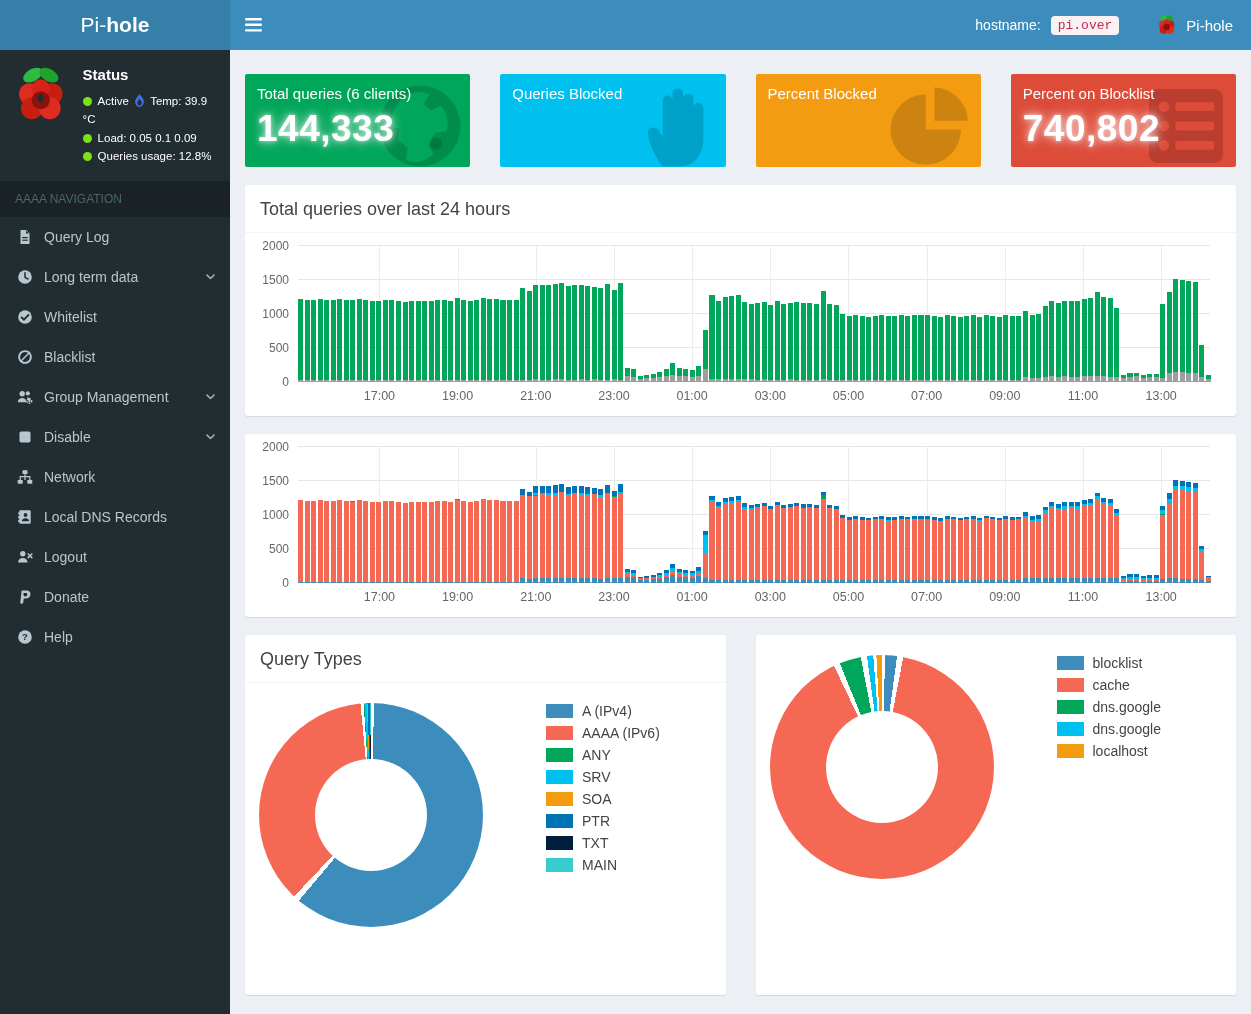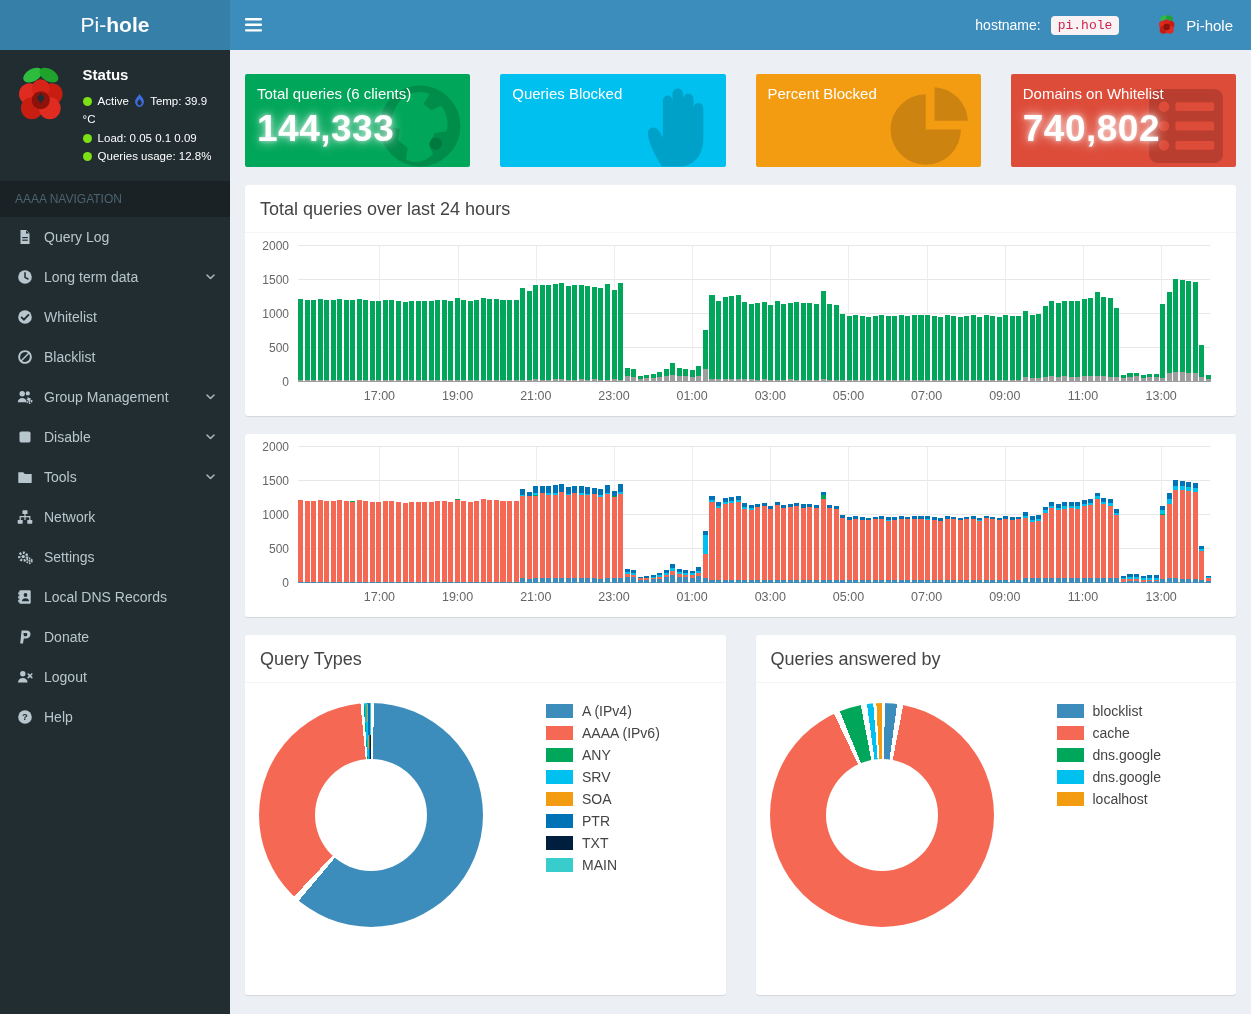--- a/index.html
+++ b/index.html
@@ -94,21 +94,21 @@
       <svg width="17" height="14" viewBox="0 0 17 14">
           <g fill="#fff">
             <rect width="17" height="2.4" rx="1"></rect>
             <rect y="5.6" width="17" height="2.4" rx="1"></rect>
             <rect y="11.2" width="17" height="2.4" rx="1"></rect>
           </g>
         </svg>
     </div>
     <div class="nav-right">
       <span>hostname:</span>
-      <span class="code-badge">pi.hole</span>
+      <span class="code-badge">pi.over</span>
       <span class="nav-app">
         <svg width="23" height="23" viewBox="0 0 64 64">
           <ellipse cx="24" cy="11" rx="10" ry="6" fill="#2ebc3e" transform="rotate(-30 24 11)"></ellipse>
           <ellipse cx="41" cy="11" rx="10" ry="6" fill="#1fa32c" transform="rotate(30 41 11)"></ellipse>
           <circle cx="22" cy="30" r="11" fill="#e02b20"></circle>
             <circle cx="43" cy="30" r="11" fill="#c81e12"></circle>
           <circle cx="32" cy="24" r="9" fill="#d62418"></circle>
             <circle cx="24" cy="44" r="11" fill="#c81e12"></circle>
           <circle cx="41" cy="44" r="11" fill="#e02b20"></circle>
             <circle cx="32.5" cy="36" r="9" fill="#8c120b"></circle>
@@ -218,81 +218,59 @@
             </svg>
           </span>
           <span>Disable</span>
           <span class="chev"><svg width="11" height="11" viewBox="0 0 16 16" fill="none">
               <path d="M3 6l5 5 5-5" stroke="currentColor" stroke-width="2.2" stroke-linecap="round" stroke-linejoin="round"></path>
             </svg></span>
         </li>
         <li>
           <span class="ico">
             <svg width="16" height="16" viewBox="0 0 16 16" fill="currentColor">
-              <path d="M1.3 3.2h4.9l1.6 1.8h6.9v8.2a.9.9 0 0 1-.9.9H2.2a.9.9 0 0 1-.9-.9z"></path>
-            </svg>
-          </span>
-          <span>Tools</span>
-          <span class="chev"><svg width="11" height="11" viewBox="0 0 16 16" fill="none">
-              <path d="M3 6l5 5 5-5" stroke="currentColor" stroke-width="2.2" stroke-linecap="round" stroke-linejoin="round"></path>
-            </svg></span>
-        </li>
-        <li>
-          <span class="ico">
-            <svg width="16" height="16" viewBox="0 0 16 16" fill="currentColor">
               <rect x="5.5" y="1.3" width="5" height="3.8" rx=".6"></rect>
               <rect x=".7" y="10.9" width="5" height="3.8" rx=".6"></rect>
               <rect x="10.3" y="10.9" width="5" height="3.8" rx=".6"></rect>
               <path d="M8 5.1v2.5M3.2 10.9V7.6h9.6v3.3M8 7.6v3.3" stroke="currentColor" stroke-width="1.2" fill="none"></path>
             </svg>
           </span>
           <span>Network</span>
-        </li>
-        <li>
-          <span class="ico">
-            <svg width="16" height="16" viewBox="0 0 16 16" fill="currentColor">
-              <circle cx="6.2" cy="7.6" r="3.9" fill="none" stroke="currentColor" stroke-width="2.5" stroke-dasharray="2 1.5"></circle>
-              <circle cx="6.2" cy="7.6" r="1.7"></circle>
-              <circle cx="12.4" cy="11.8" r="2.4" fill="none" stroke="currentColor" stroke-width="1.9" stroke-dasharray="1.4 1"></circle>
-              <circle cx="12.4" cy="11.8" r="1"></circle>
-            </svg>
-          </span>
-          <span>Settings</span>
         </li>
         <li>
           <span class="ico">
             <svg width="16" height="16" viewBox="0 0 16 16" fill="currentColor">
               <rect x="2.3" y="1.2" width="11.4" height="13.6" rx="1.2"></rect>
               <rect x="1.2" y="3.2" width="1.6" height="2.4" rx=".5"></rect>
               <rect x="1.2" y="7" width="1.6" height="2.4" rx=".5"></rect>
               <rect x="1.2" y="10.8" width="1.6" height="2.4" rx=".5"></rect>
               <circle cx="8.5" cy="6" r="1.9" fill="#222d32"></circle>
               <path d="M4.9 12.3c0-1.9 1.6-3.1 3.6-3.1s3.6 1.2 3.6 3.1z" fill="#222d32"></path>
             </svg>
           </span>
           <span>Local DNS Records</span>
         </li>
         <li>
           <span class="ico">
             <svg width="16" height="16" viewBox="0 0 16 16" fill="currentColor">
-              <path d="M4.6 1.5h5c2.4 0 3.9 1.3 3.9 3.5 0 2.8-1.9 4.5-4.8 4.5H6.8l-.8 5H3.2z"></path>
-              <path d="M6.4 4h2.2c1 0 1.7.5 1.7 1.4 0 1.2-.8 1.9-2 1.9H6.9z" fill="#222d32"></path>
-            </svg>
-          </span>
-          <span>Donate</span>
-        </li>
-        <li>
-          <span class="ico">
-            <svg width="16" height="16" viewBox="0 0 16 16" fill="currentColor">
               <circle cx="5.8" cy="4.8" r="2.7"></circle>
               <path d="M1 13.4c0-2.7 2.1-4.5 4.8-4.5s4.8 1.8 4.8 4.5z"></path>
               <path d="M11.2 5l3.6 3.6M14.8 5l-3.6 3.6" stroke="currentColor" stroke-width="1.6" fill="none" stroke-linecap="round"></path>
             </svg>
           </span>
           <span>Logout</span>
+        </li>
+        <li>
+          <span class="ico">
+            <svg width="16" height="16" viewBox="0 0 16 16" fill="currentColor">
+              <path d="M4.6 1.5h5c2.4 0 3.9 1.3 3.9 3.5 0 2.8-1.9 4.5-4.8 4.5H6.8l-.8 5H3.2z"></path>
+              <path d="M6.4 4h2.2c1 0 1.7.5 1.7 1.4 0 1.2-.8 1.9-2 1.9H6.9z" fill="#222d32"></path>
+            </svg>
+          </span>
+          <span>Donate</span>
         </li>
         <li>
           <span class="ico">
             <svg width="16" height="16" viewBox="0 0 16 16" fill="currentColor">
               <circle cx="8" cy="8" r="6.8"></circle>
               <text x="8" y="11.3" text-anchor="middle" font-size="9.5" font-weight="bold" fill="#222d32">?</text>
             </svg>
           </span>
           <span>Help</span>
         </li>
@@ -318,21 +296,21 @@
         </svg>
       </div>
       <div class="card" style="--card: #f39c12;">
         <div class="ttl">Percent Blocked</div>
         <svg class="wicon" width="88" height="88" viewBox="0 0 100 100">
           <path fill="rgba(0,0,0,.16)" d="M44 14A40 40 0 1 0 84 54H44z"></path>
           <path fill="rgba(0,0,0,.16)" d="M54 6a40 40 0 0 1 38 38H54z"></path>
         </svg>
       </div>
       <div class="card" style="--card: #dd4b39;">
-        <div class="ttl">Domains on Whitelist</div>
+        <div class="ttl">Percent on Blocklist</div>
         <div class="num">740,802</div>
         <svg class="wicon" width="88" height="88" viewBox="0 0 100 100">
           <rect x="8" y="8" width="84" height="84" rx="10" fill="rgba(0,0,0,.16)"></rect>
           <circle cx="25" cy="28" r="6" fill="var(--card)"></circle>
             <rect x="38" y="23" width="44" height="10" rx="2" fill="var(--card)"></rect>
           <circle cx="25" cy="50" r="6" fill="var(--card)"></circle>
             <rect x="38" y="45" width="44" height="10" rx="2" fill="var(--card)"></rect>
           <circle cx="25" cy="72" r="6" fill="var(--card)"></circle>
             <rect x="38" y="67" width="44" height="10" rx="2" fill="var(--card)"></rect>
         </svg>
@@ -1753,21 +1731,20 @@
                 <span class="lbl">TXT</span>
               </li>
               <li>
                 <span class="sw" style="background: rgb(57, 204, 204);"></span>
                 <span class="lbl">MAIN</span>
               </li>
             </ul>
         </div>
       </div>
       <div class="box donutbox">
-        <div class="box-header">Queries answered by</div>
         <div class="box-body">
           <div class="donut" id="donut-answered" style="background: conic-gradient(rgb(255, 255, 255) 0deg, rgb(255, 255, 255) 1.62deg, rgb(60, 141, 188) 1.62deg, rgb(60, 141, 188) 7.74deg, rgb(255, 255, 255) 7.74deg, rgb(255, 255, 255) 9.36deg, rgb(255, 255, 255) 9.36deg, rgb(255, 255, 255) 10.98deg, rgb(245, 105, 84) 10.98deg, rgb(245, 105, 84) 334.62deg, rgb(255, 255, 255) 334.62deg, rgb(255, 255, 255) 336.24deg, rgb(255, 255, 255) 336.24deg, rgb(255, 255, 255) 337.86deg, rgb(0, 166, 90) 337.86deg, rgb(0, 166, 90) 349.02deg, rgb(255, 255, 255) 349.02deg, rgb(255, 255, 255) 350.64deg, rgb(255, 255, 255) 350.64deg, rgb(255, 255, 255) 352.26deg, rgb(0, 192, 239) 352.26deg, rgb(0, 192, 239) 355.5deg, rgb(255, 255, 255) 355.5deg, rgb(255, 255, 255) 357.12deg, rgb(243, 156, 18) 357.12deg, rgb(243, 156, 18) 360deg);">
               <div class="hole"></div>
             </div>
           <ul class="legend" id="legend-answered">
               <li>
                 <span class="sw" style="background: rgb(60, 141, 188);"></span>
                 <span class="lbl">blocklist</span>
               </li>
               <li>

